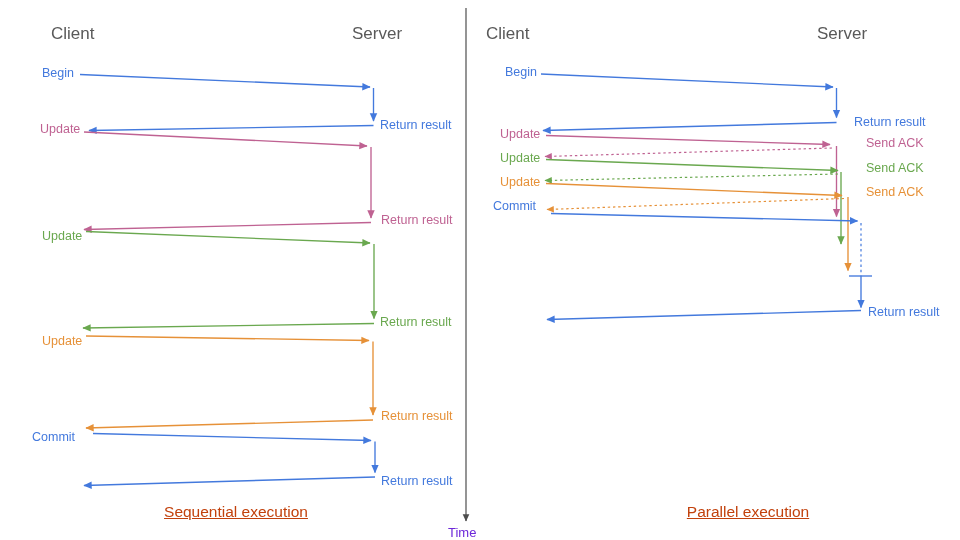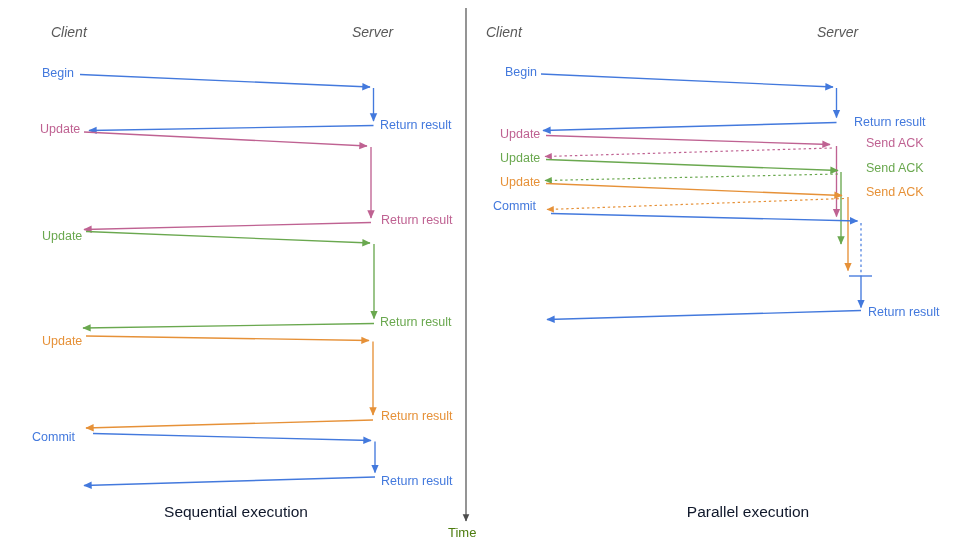--- a/index.html
+++ b/index.html
@@ -13,32 +13,32 @@
   #diagram-svg {
     position: absolute; left: 0; top: 0;
     width: 960px; height: 540px;
   }
   .overlay {
     position: absolute;
     white-space: nowrap;
     line-height: 1;
   }
   .col-header {
-    font-size: 14px;
-    font-style: italic;
+    font-size: 17px;
     color: #595959;
   }
   .panel-title {
     font-size: 15.5px;
-    color: #0f172a;
+    color: #c2410c;
     transform: translateX(-50%);
+    text-decoration: underline;
   }
   .time-label {
     font-size: 13px;
-    color: #4d7c0f;
+    color: #6d28d9;
   }
   svg text {
     font-family: "Liberation Sans", sans-serif;
     font-size: 12.5px;
   }
 </style>
 </head>
 <body>
 
 <svg id="diagram-svg" viewBox="0 0 960 540" xmlns="http://www.w3.org/2000/svg">

